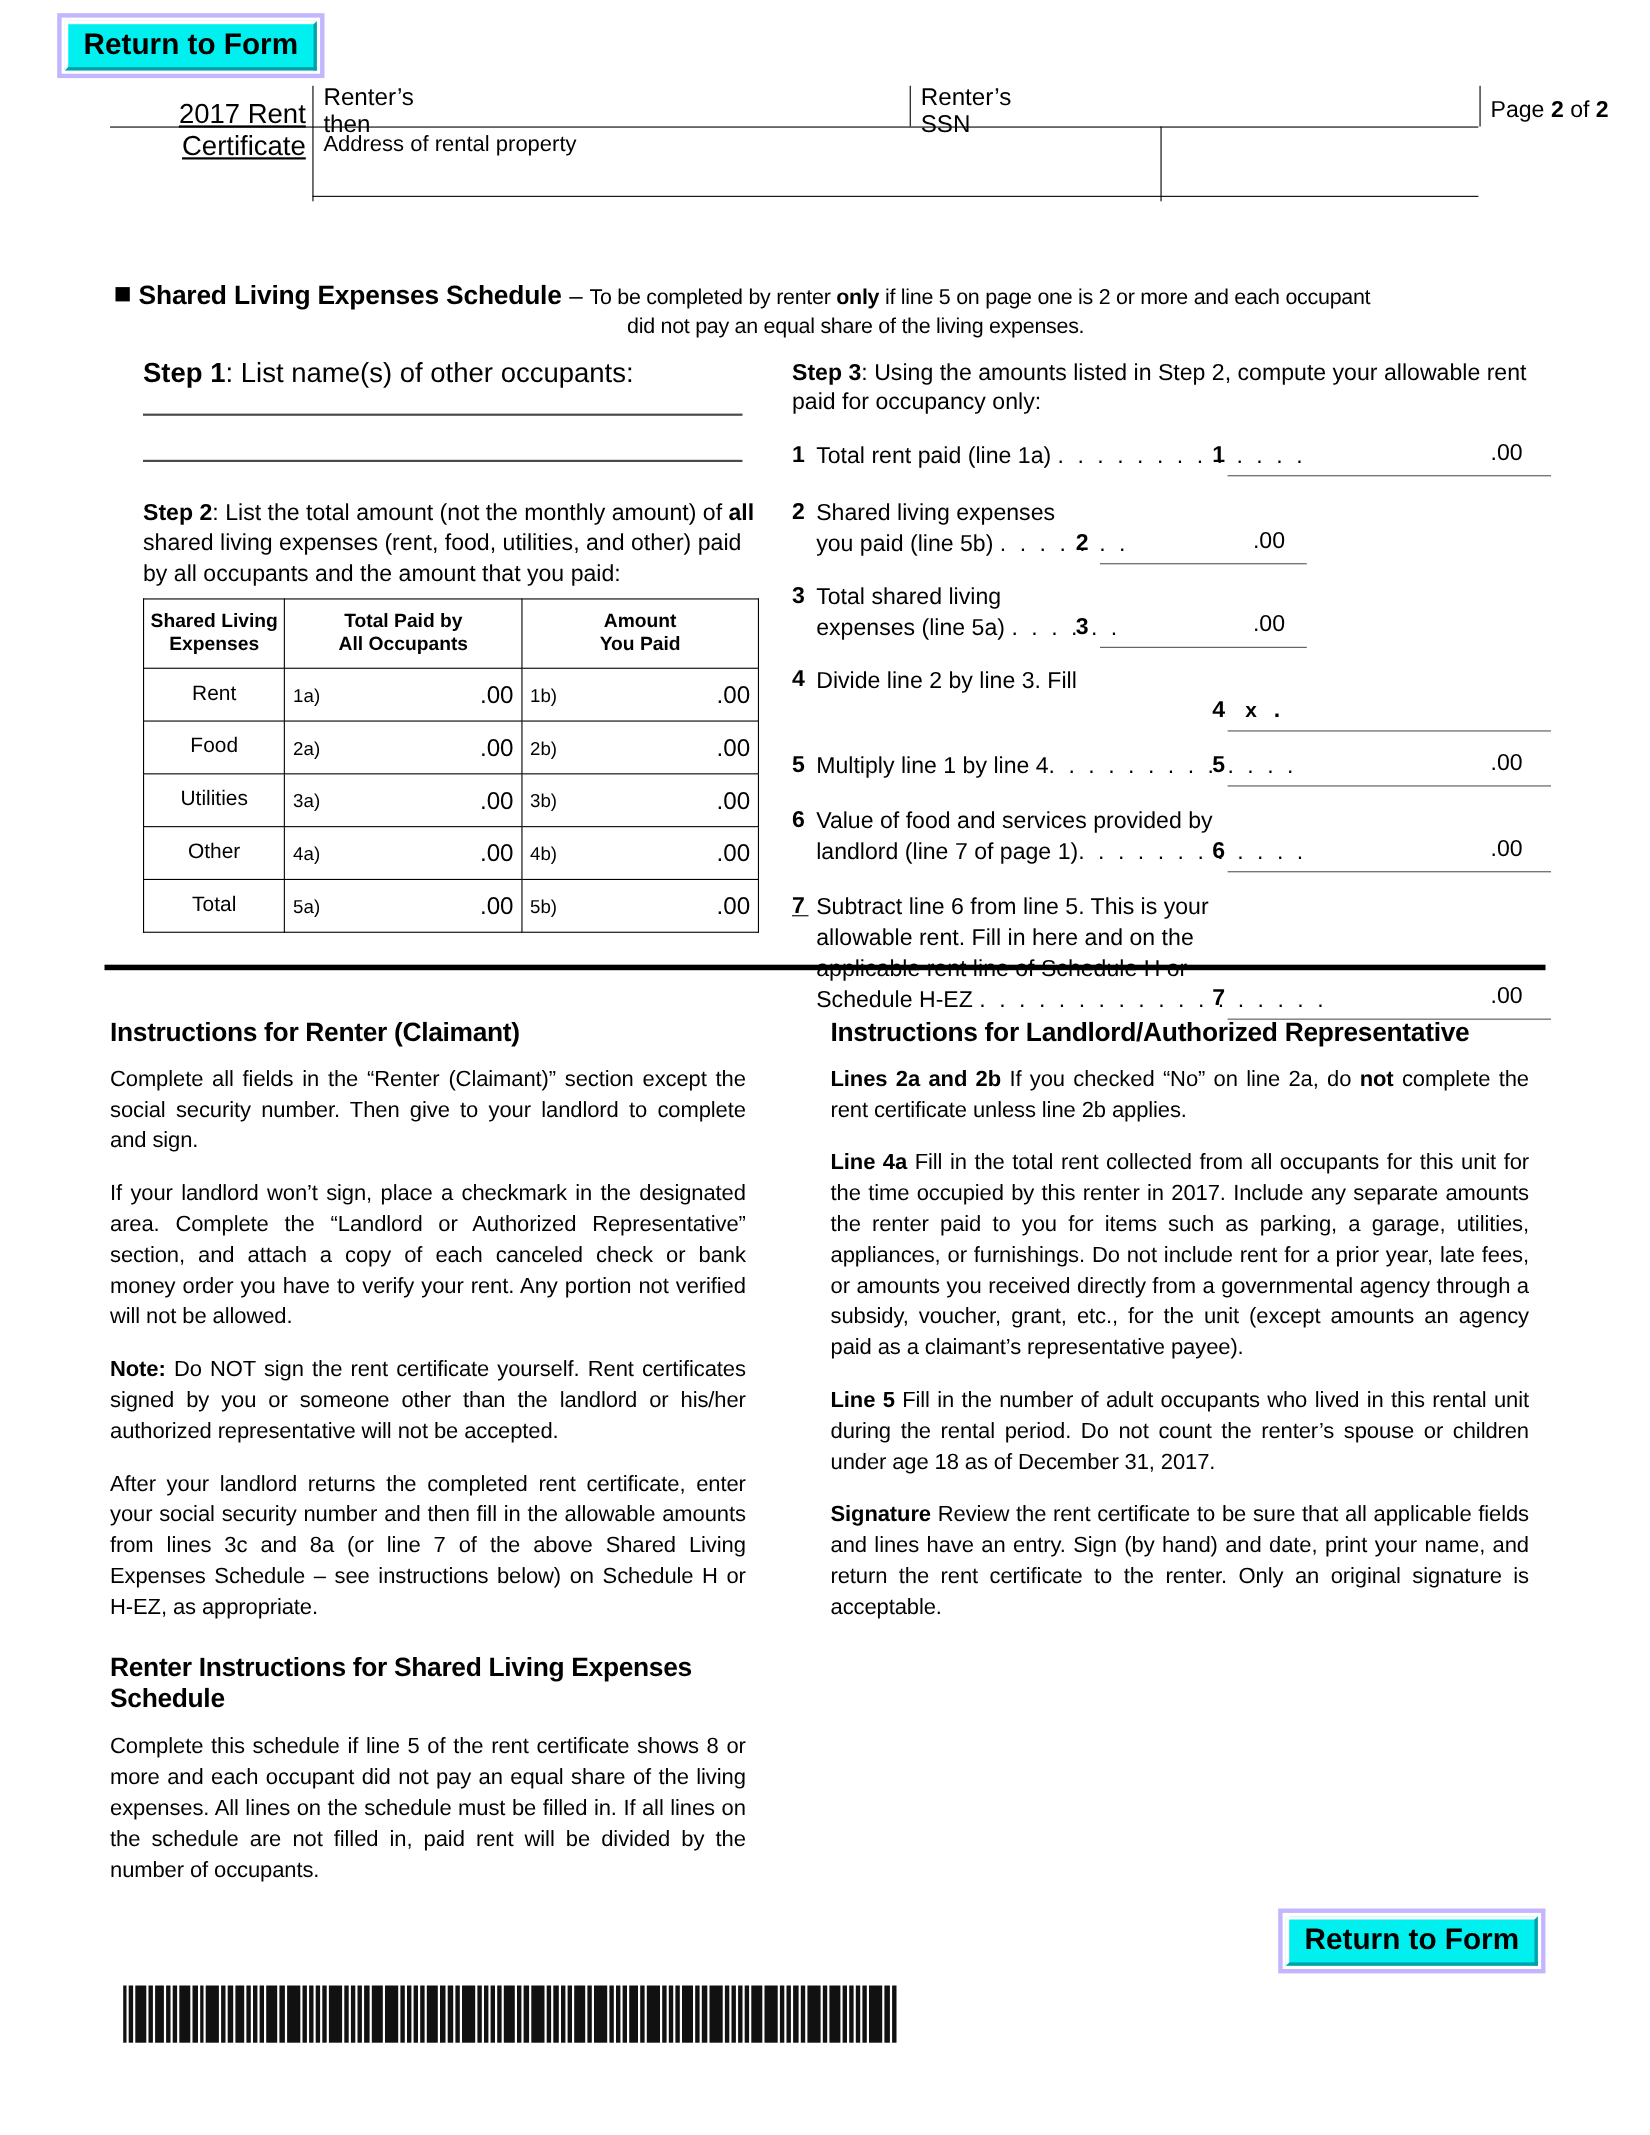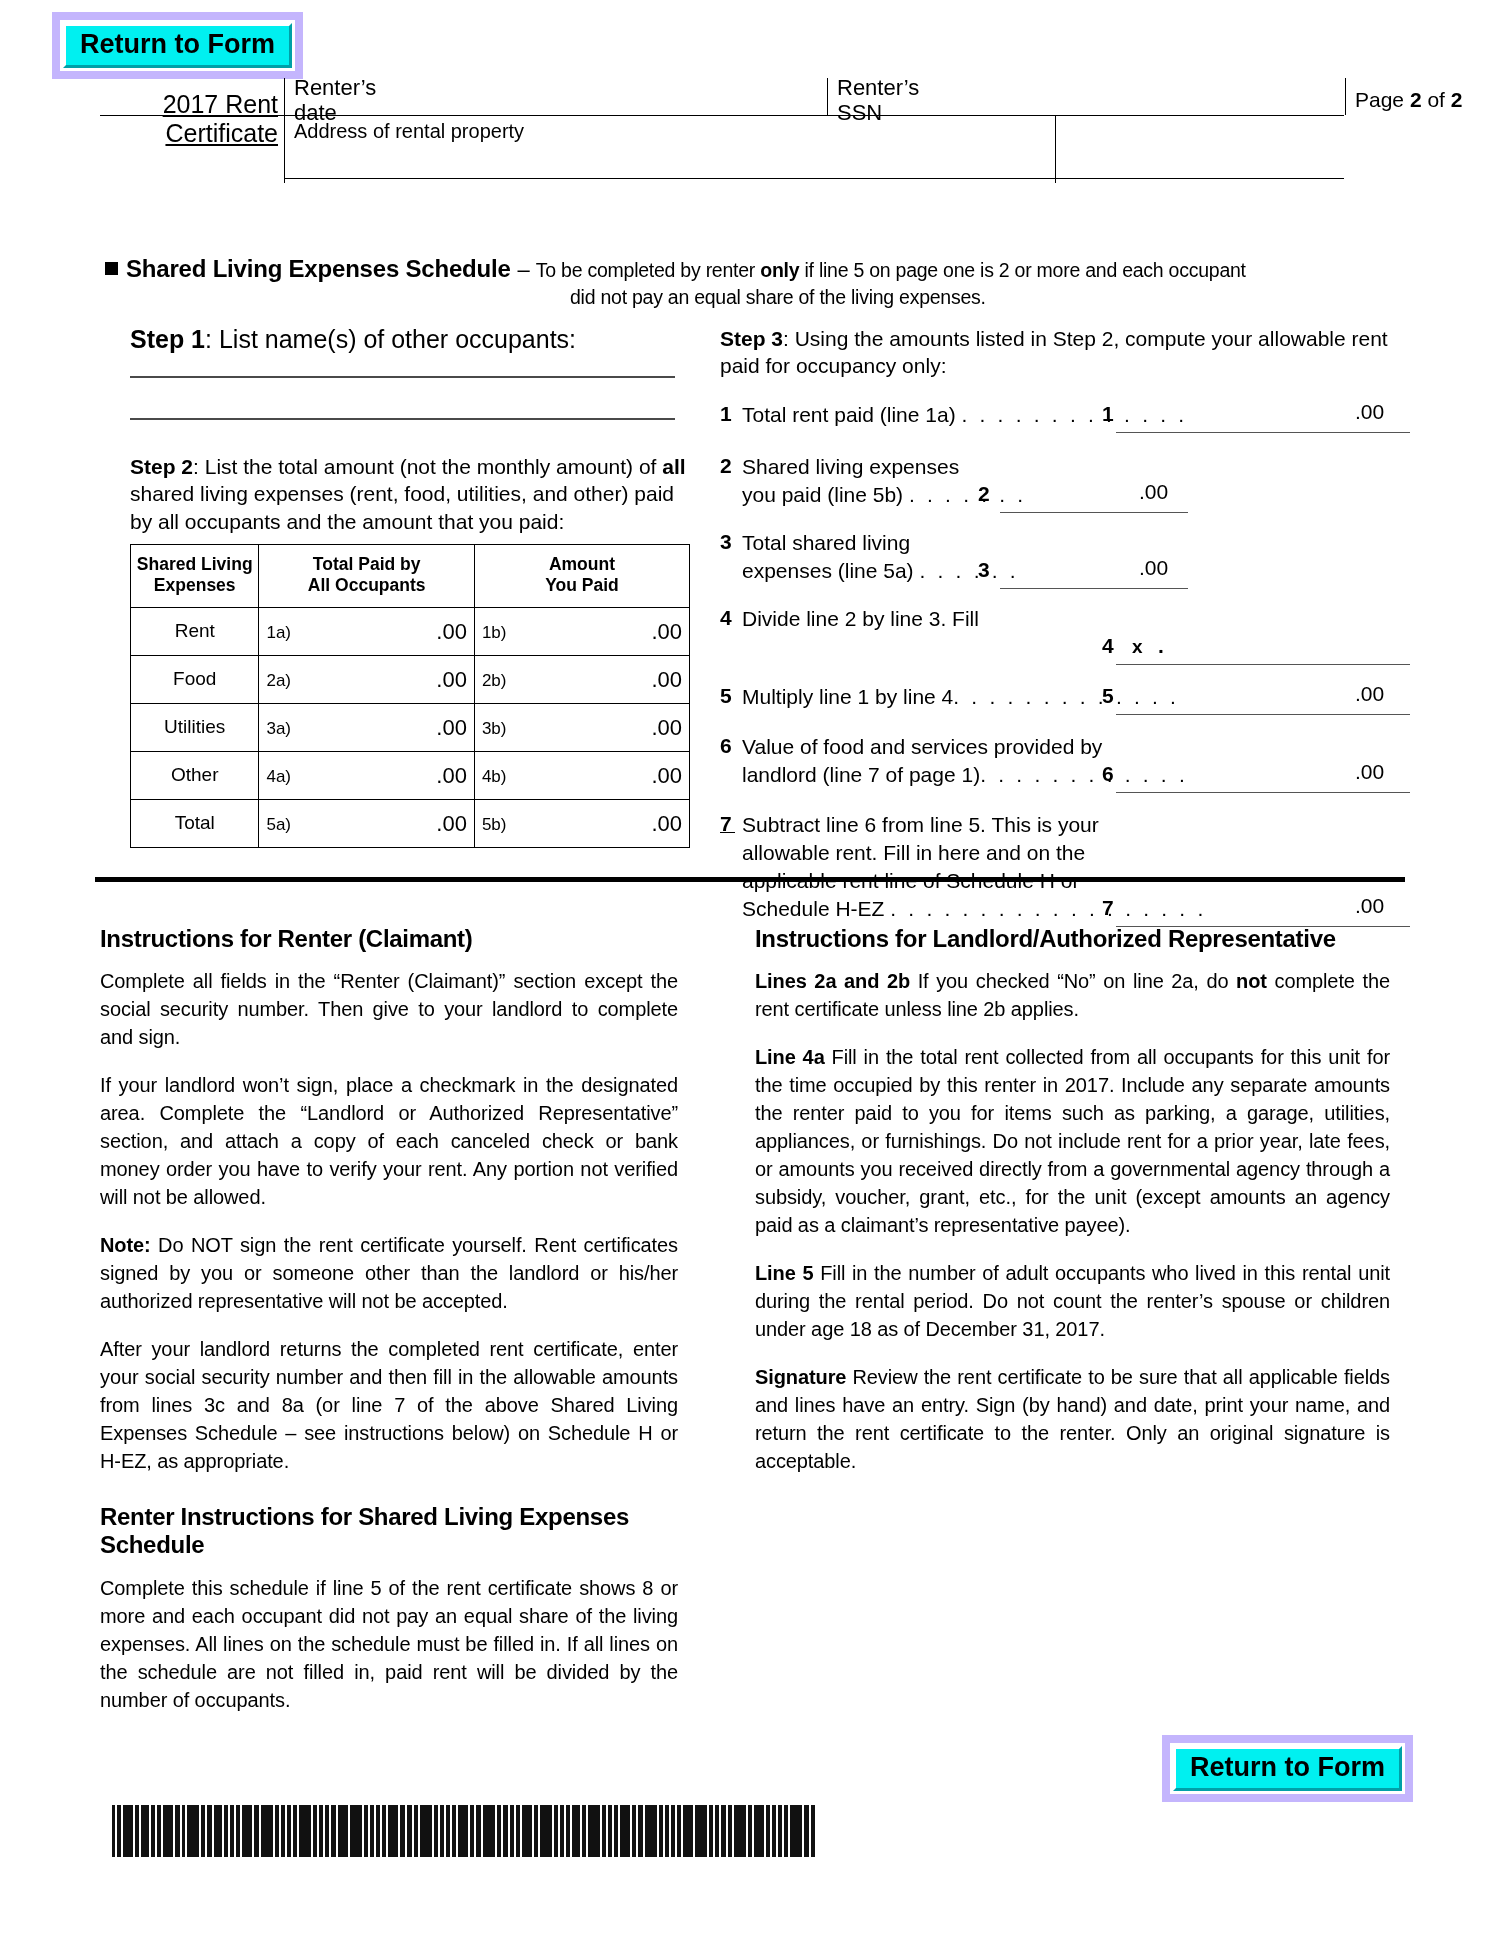--- a/index.html
+++ b/index.html
@@ -18,21 +18,21 @@
   .page {
     position: relative;
     width: 1500px;
     height: 1941px;
     overflow: hidden;
   }
 
   
   .rtf-btn {
     position: absolute;
-    border: 8px solid #c4b5fd;
+    border: 4px solid #c4b5fd;
     background: #ffffff;
     padding: 3px;
     box-sizing: border-box;
     cursor: pointer;
   }
   .rtf-inner {
     background: #00f0f0;
     border-top: 3px solid #ffffff;
     border-left: 3px solid #ffffff;
     border-right: 3px solid #00a0a8;
@@ -205,21 +205,21 @@
     <div class="hdr-line-h2"></div>
     <div class="hdr-v1"></div>
     <div class="hdr-v2"></div>
     <div class="hdr-v3"></div>
     <div class="hdr-v4"></div>
 
     <div class="hdr-certtitle">2017 Rent Certificate</div>
 
     <div class="hdr-rn">
       <div>Renter’s</div>
-      <div>date</div>
+      <div>then</div>
     </div>
 
     <div class="hdr-rssn">
       <div>Renter’s</div>
       <div>SSN</div>
     </div>
 
     <div class="hdr-addr">Address of rental property</div>
 
     <div class="hdr-page">

